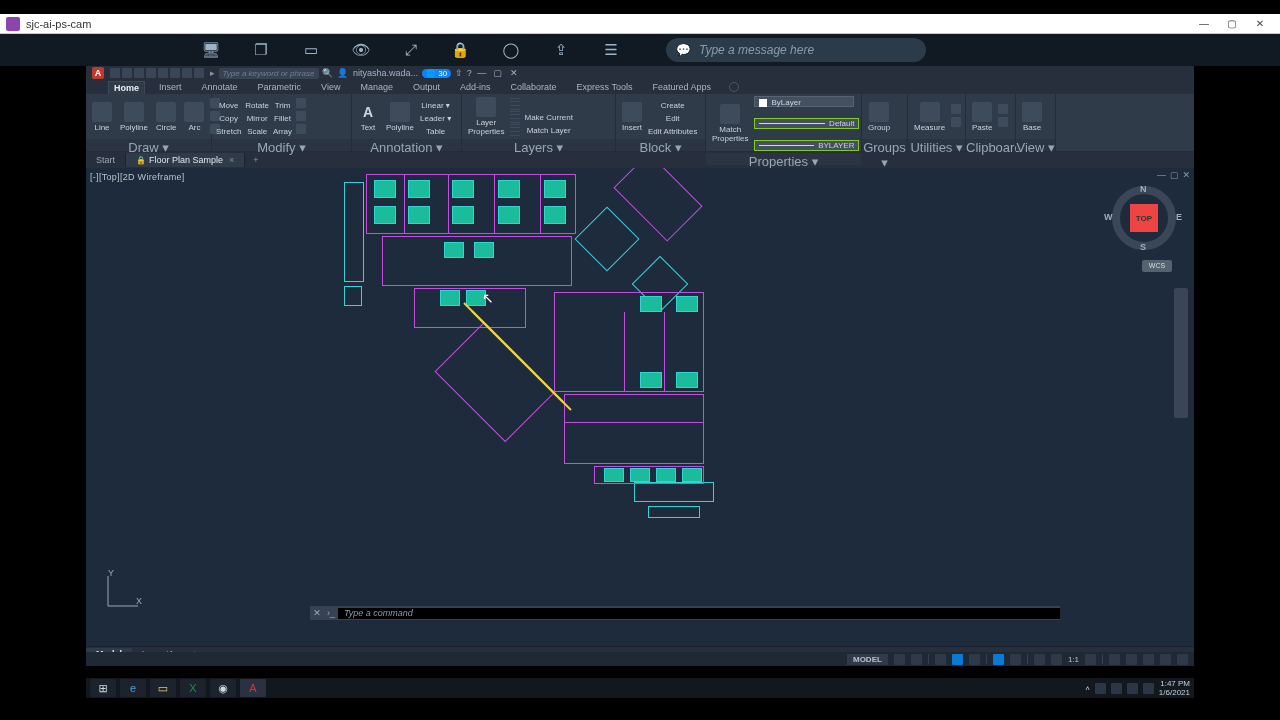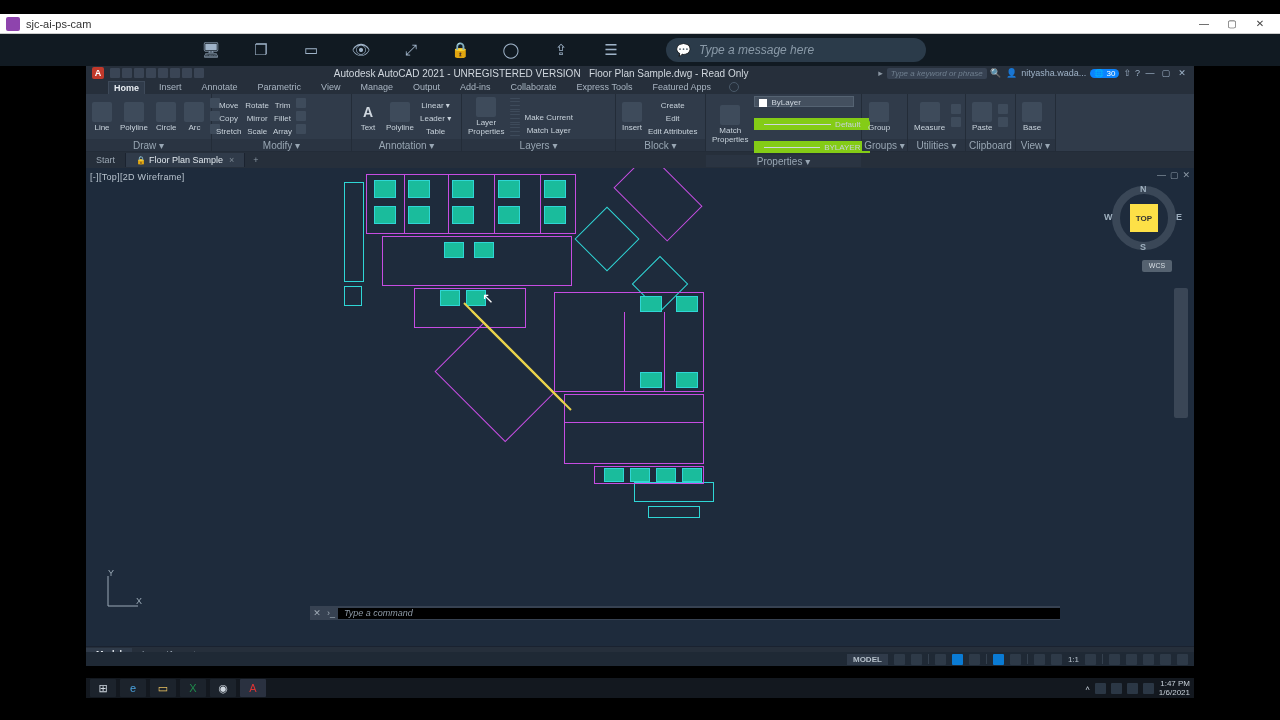--- a/index.html
+++ b/index.html
@@ -34,44 +34,44 @@
   
   .ribbon-tabs { height:14px; background:#262f3b; display:flex; padding-left:22px; gap:8px; align-items:flex-end; font-size:9px;}
   .ribbon-tabs .tab { padding:1px 5px; color:#a9b5c2; border:1px solid transparent;}
   .ribbon-tabs .tab.active { background:#303b4a; color:#e8edf2; border:1px solid #3e4a5a; border-bottom:none;font-weight:bold;}
   .ribbon-tabs .circle { width:10px; height:10px; border:1px solid #4a5a6a; border-radius:50%; margin-left:4px; align-self:center;}
 
   
   .ribbon { height:58px; background:#303b4a; display:flex; border-bottom:1px solid #232c38;}
   .panel { border-right:1px solid #232c38; display:flex; flex-direction:column; }
   .panel-body { flex:1; display:flex; align-items:center; padding:2px 4px; gap:4px;}
-  .panel-title { height:12px; font-size:10px; color:#98a6b3; text-align:center; background:#2a3442; padding-top:1px;}
+  .panel-title { height:12px; font-size:13px; color:#98a6b3; text-align:center; background:#2a3442; padding-top:1px;}
   .big { display:flex; flex-direction:column; align-items:center; justify-content:center; gap:1px; padding:0 2px; font-size:8px; color:#c8d2db;}
   .big .ic { width:20px; height:20px; background:#3e4b5b; border-radius:2px;}
   .stack { display:flex; flex-direction:column; gap:1px; font-size:8px; color:#c8d2db;}
   .stack .row { display:flex; align-items:center; gap:3px; height:12px;flex-direction:column;}
   .stack .row .ic { width:10px; height:10px; background:#3e4b5b; border-radius:1px;}
   .prop-sel { width:100px; height:11px; background:#44505f; font-size:8px; color:#cdd6de; padding:0 4px; line-height:11px; border:1px solid #556372;}
-  .prop-sample { width:116px; height:11px; background:#44505f; display:flex; align-items:center; padding:0 4px; border:6px solid #84cc16;}
+  .prop-sample { width:105px; height:11px; background:#44505f; display:flex; align-items:center; padding:0 4px; border:1px solid #84cc16;}
   .prop-sample .line { flex:1; height:1px; background:#cfd7df; }
 
   
   .doctabs { height:16px; background:#262f3b; display:flex; align-items:center; font-size:9px;}
   .doctabs .dtab { padding:2px 10px; color:#9aa6b2; border-right:1px solid #1b2330;}
   .doctabs .dtab.active { background:#303b4a; color:#dfe6ec;}
   .doctabs .lock { font-size:8px; margin-right:3px;}
   .doctabs .close { margin-left:6px; color:#7d8994;}
   .doctabs .plus { padding:2px 8px; color:#8a96a2;}
 
   
   .canvas { position:relative; height:478px; background:#1e2b3c; overflow:hidden;}
   .view-label { position:absolute; top:4px; left:4px; font-size:9px; color:#b8c3ce; letter-spacing:0.3px;}
   .viewcube { position:absolute; top:18px; right:18px; width:64px; height:64px; }
   .viewcube .ring { position:absolute; inset:0; border:8px solid #3a4757; border-radius:50%;}
-  .viewcube .cube { position:absolute; top:18px; left:18px; width:28px; height:28px; background:#fde047; color:#333; font-size:8px; display:flex; align-items:center; justify-content:center; font-weight:bold;}
+  .viewcube .cube { position:absolute; top:18px; left:18px; width:28px; height:28px; background:#ef4444; color:#333; font-size:8px; display:flex; align-items:center; justify-content:center; font-weight:bold;}
   .viewcube .n,.viewcube .s,.viewcube .e,.viewcube .w { position:absolute; color:#9fb0bf; font-size:9px; font-weight:bold;}
   .viewcube .n{top:-2px;left:28px}.viewcube .s{bottom:-2px;left:28px}.viewcube .w{top:26px;left:-8px}.viewcube .e{top:26px;right:-6px}
   .wcs { position:absolute; top:92px; right:22px; width:30px; height:12px; background:#556270; color:#d8dfe5; font-size:7px; text-align:center; line-height:12px; border-radius:2px;}
   .navbar { position:absolute; top:120px; right:6px; width:14px; height:130px; background:#3a4656; border-radius:2px;}
   .wc { position:absolute; top:2px; right:4px; display:flex; gap:4px;}
   .wc span{ color:#8c99a6; font-size:9px;}
   .ucs { position:absolute; bottom:34px; left:12px; width:44px; height:44px; color:#9aa9b6; font-size:9px;}
   .ucs .yax{position:absolute;left:10px;top:0}.ucs .xax{position:absolute;right:0;bottom:6px}
   .ucs svg{position:absolute;left:8px;bottom:4px}
 
@@ -149,21 +149,20 @@
       <div class="qat">
         <span></span>
           <span></span>
           <span></span>
           <span></span>
           <span></span>
           <span></span>
           <span></span>
           <span></span>
       </div>
-      <div class="title-text">Autodesk AutoCAD 2021 - UNREGISTERED VERSION &nbsp; Floor Plan Sample.dwg - Read Only</div>
       <div class="right">
         <span style="color:#8a96a2">▸</span>
         <div class="search">Type a keyword or phrase</div>
         <span>🔍</span>
         <span>👤</span>
         <span>nityasha.wada...</span>
         <span class="badge">🌐 <span>30</span></span>
         <span>⇧</span>
         <span>?</span>
         <span class="winctl">—</span>

